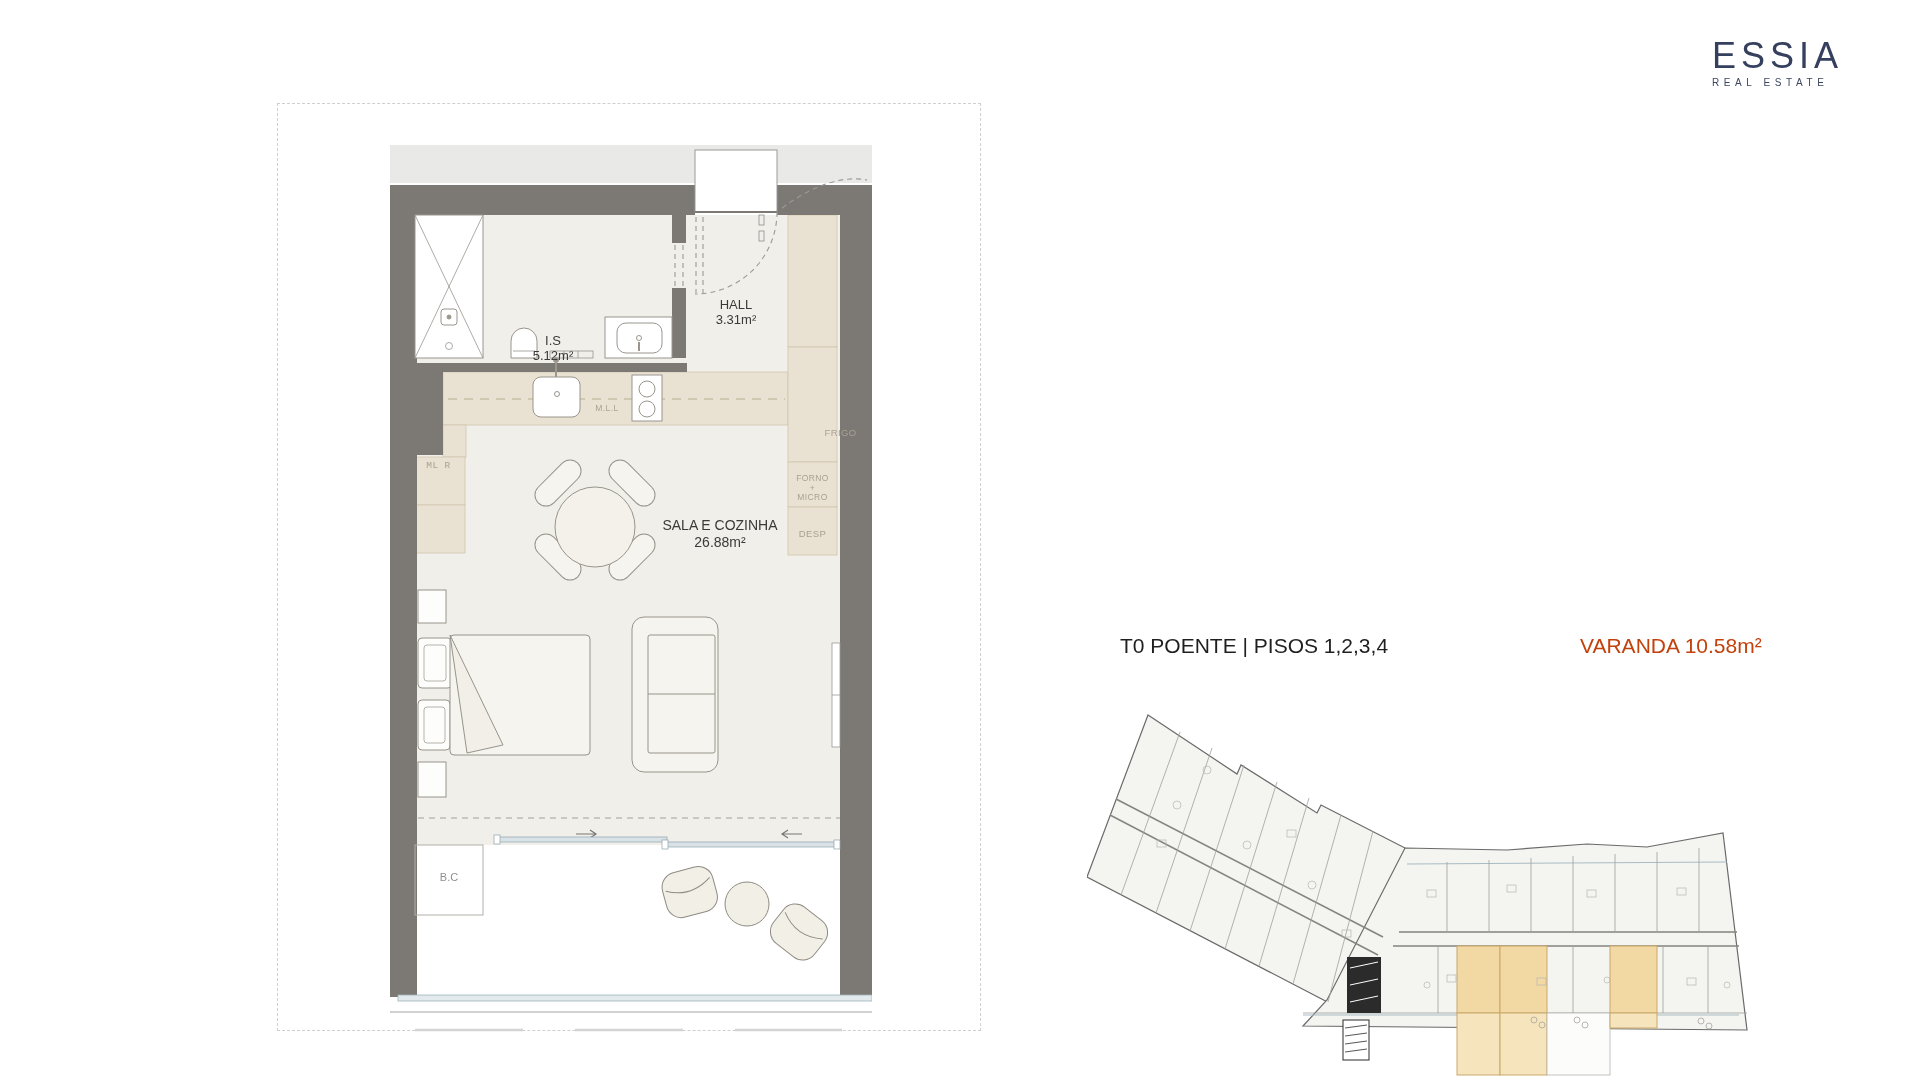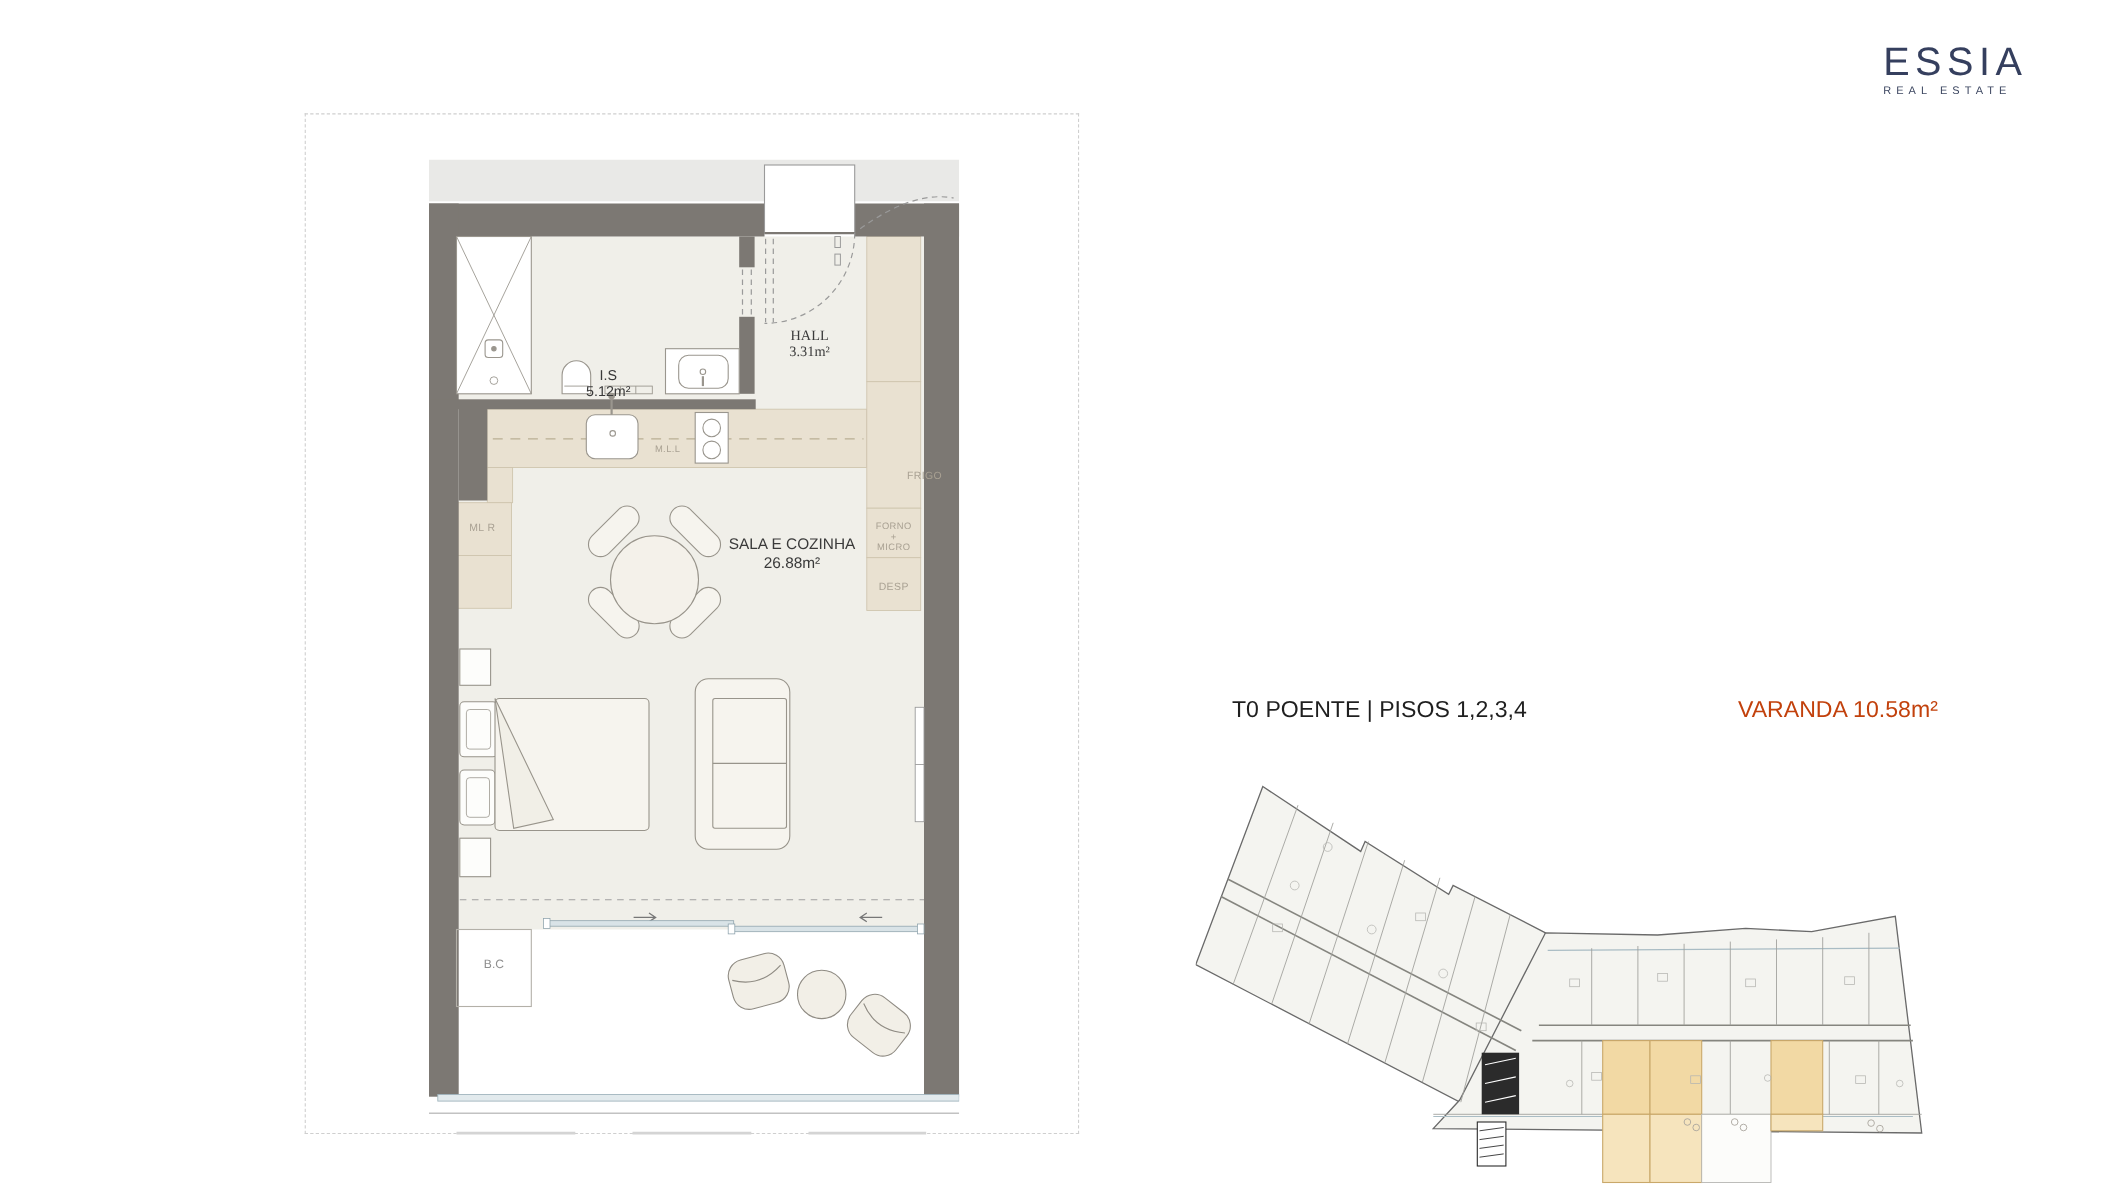--- a/index.html
+++ b/index.html
@@ -11,21 +11,21 @@
   #brand{left:1712px;top:38px;color:#353f5e;text-align:left;}
   #brand .brand-name{font-size:36px;line-height:36px;letter-spacing:5px;font-weight:400;}
   #brand .brand-tagline{font-size:10px;letter-spacing:4.6px;margin-top:3px;color:#3c4660;}
   
   #plan-border{left:277px;top:103px;width:704px;height:928px;border:1.5px dashed #cfcfcf;box-sizing:border-box;}
   
   #floorplan{left:390px;top:145px;width:482px;height:905px;}
   #floorplan svg{position:absolute;left:0;top:0;}
   .plan-label{position:absolute;text-align:center;color:#3a3a3a;}
   .room-label{font-size:13px;line-height:15px;}
-  .room-label.big{font-size:14px;line-height:17px;}
+  .room-label.big{font-size:14px;line-height:17px;margin-top:31px;}
   .cab-label{font-size:9.5px;line-height:10px;color:#a9a193;letter-spacing:.4px;}
   .cab-label.tiny{font-size:8.5px;line-height:9.5px;}
   .bc-label{font-size:11px;color:#8f8f8f;}
   
   #overview{left:1087px;top:710px;width:700px;height:375px;}
   #overview-title{left:1072px;top:634px;font-size:21px;color:#1f1f1f;margin-left:48px;}
   #varanda-label{left:1580px;top:634px;font-size:21px;color:#c2410c;}
 </style>
 </head>
 <body>
@@ -178,37 +178,37 @@
         <line x1="25" y1="885" x2="133" y2="885"></line>
         <line x1="185" y1="885" x2="293" y2="885"></line>
         <line x1="345" y1="885" x2="452" y2="885"></line>
       </g>
     </svg>
 
     <div class="plan-label room-label" style="left:118px;top:152px;width:90px;margin-top:36px;">
       <span style="display:block">I.S</span>
       <span style="display:block">5.12m²</span>
     </div>
-    <div class="plan-label room-label" style="left:300px;top:152px;width:92px;font-family:Liberation Serif, serif;">
+    <div class="plan-label room-label" style="left:300px;top:152px;width:92px;">
       <span style="display:block">HALL</span>
       <span style="display:block">3.31m²</span>
     </div>
     <div class="plan-label room-label big" style="left:240px;top:341px;width:180px;">
       <span style="display:block">SALA E COZINHA</span>
       <span style="display:block">26.88m²</span>
     </div>
     <div class="plan-label cab-label" style="left:398px;top:283px;width:49px;padding-left:28px;">FRIGO</div>
     <div class="plan-label cab-label tiny" style="left:398px;top:329px;width:49px;">
       <span style="display:block">FORNO</span>
       <span style="display:block">+</span>
       <span style="display:block">MICRO</span>
     </div>
     <div class="plan-label cab-label" style="left:398px;top:384px;width:49px;">DESP</div>
     <div class="plan-label cab-label tiny" style="left:193px;top:247px;width:48px;margin-top:12px;">M.L.L</div>
-    <div class="plan-label cab-label" style="left:22px;top:331px;width:53px;">ML R</div>
+    <div class="plan-label cab-label" style="left:22px;top:316px;width:53px;font-family:Liberation Mono, monospace;">ML R</div>
     <div class="plan-label bc-label" style="left:25px;top:726px;width:68px;">B.C</div>
   </div>
 
   <div class="abs" id="overview-title">T0 POENTE | PISOS 1,2,3,4</div>
   <div class="abs" id="varanda-label">VARANDA 10.58m²</div>
 
   <div class="abs" id="overview">
     <svg width="700" height="375" viewBox="0 0 700 375">
 
       <polygon points="61,5 150,64 154,55 230,103 234,95 318,138 275,310 0,167" fill="#f4f4f0" stroke="#6a6a6a" stroke-width="1.2"></polygon>

